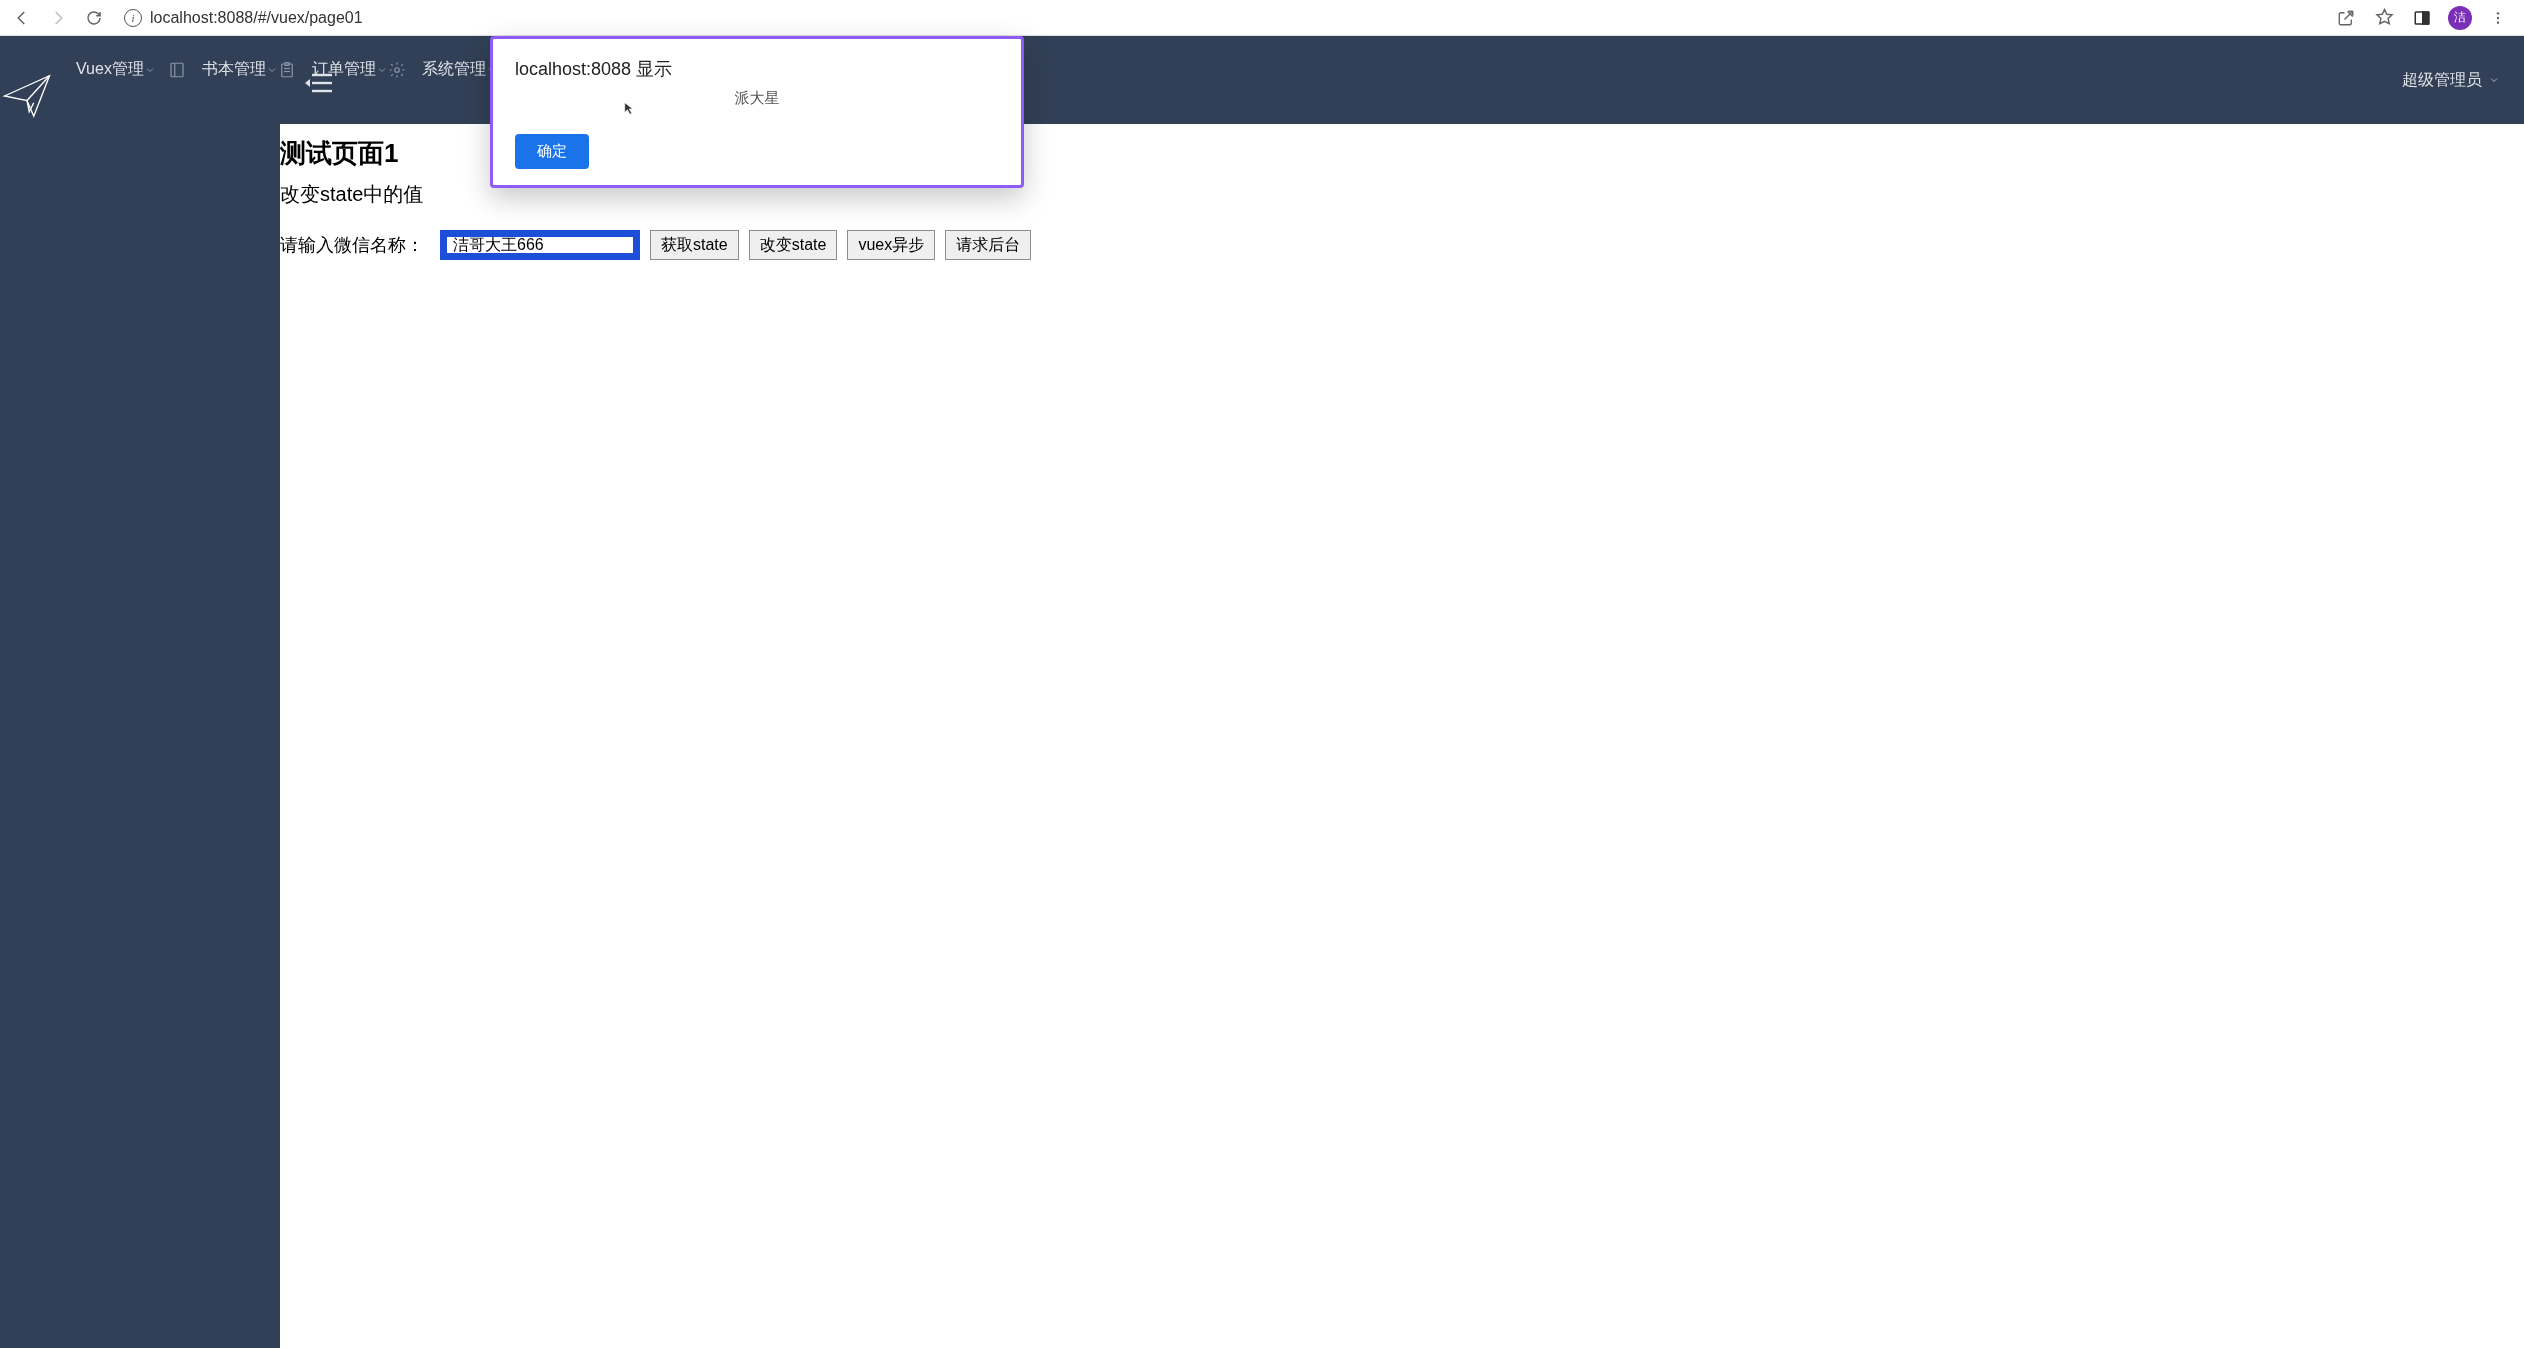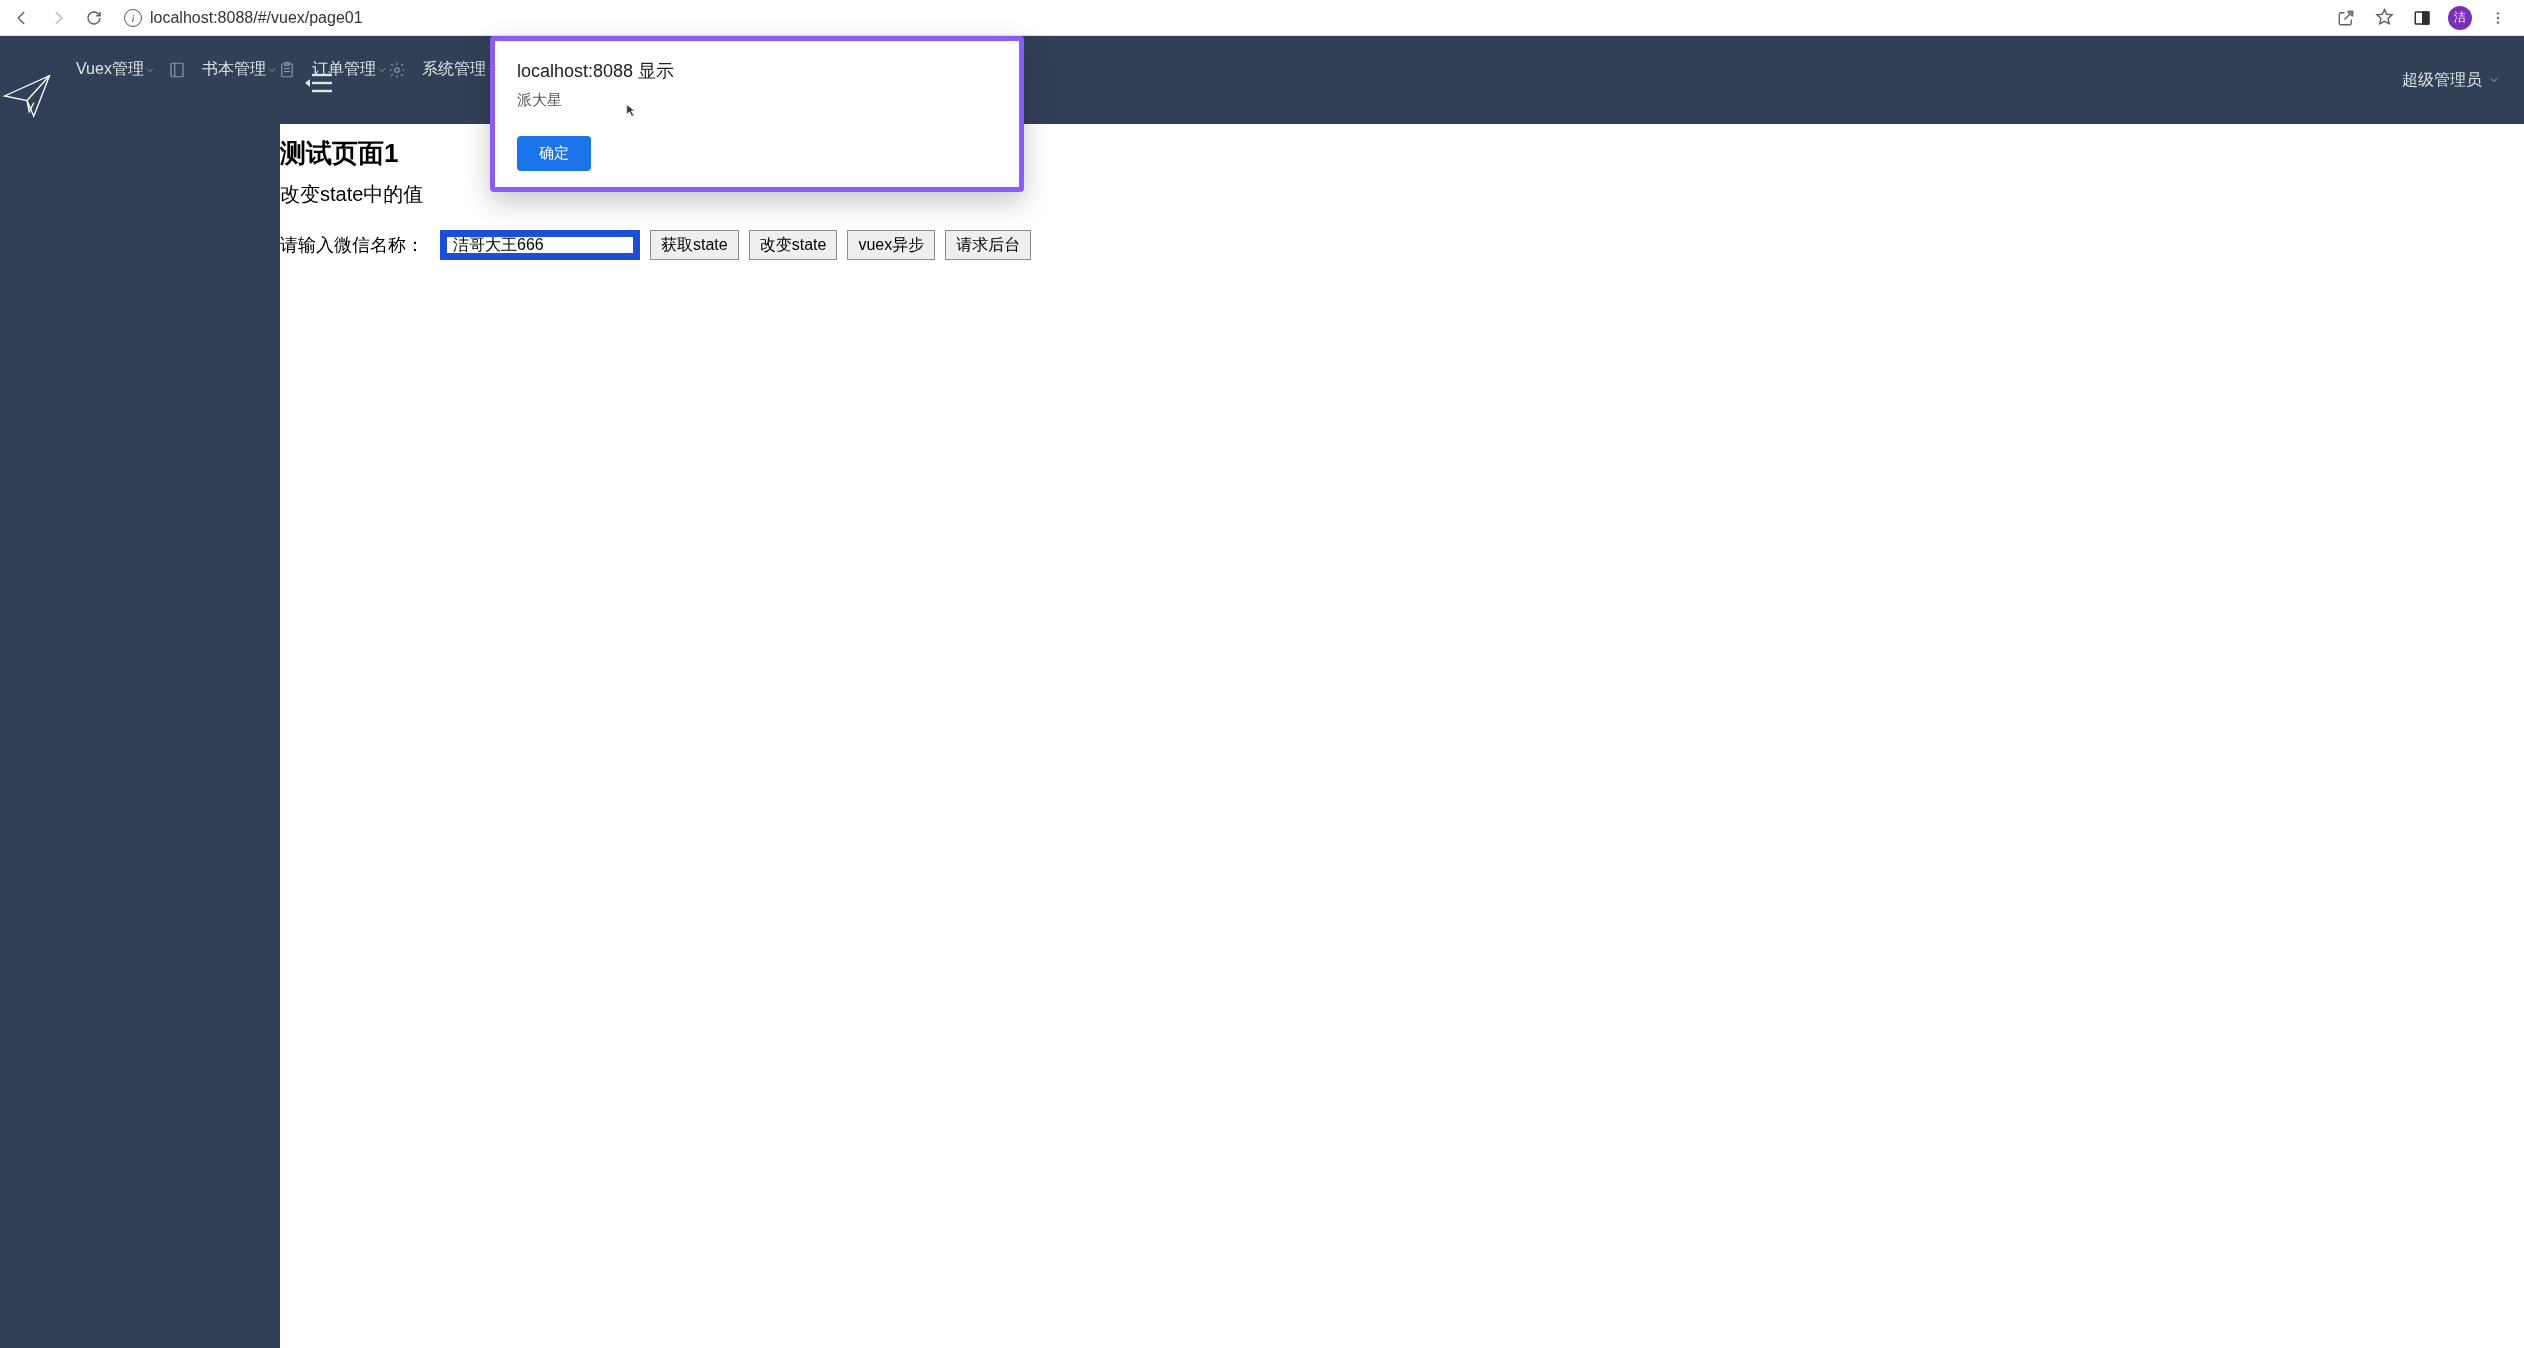--- a/index.html
+++ b/index.html
@@ -36,23 +36,23 @@
 
     .content { padding: 0; position: relative; }
     .page-title { font-size: 26px; font-weight: 700; margin: 12px 0 10px 0; }
     .sub-title { font-size: 20px; margin: 4px 0 22px 0; }
     .row { display: flex; align-items: center; gap: 10px; }
     .row-label { font-size: 18px; margin-right: 6px; }
     .text-input { height: 30px; width: 200px; border: 7px solid #1d4ed8; padding: 2px 6px; font-size: 16px; }
     .btn { height: 30px; padding: 2px 10px; background: #efefef; border: 1px solid #8d8d8d; font-size: 16px; cursor: pointer; font-family: inherit; }
 
     
-    .dialog-wrap { position: absolute; left: 490px; top: 36px; width: 534px; background: #fff; border: 5px solid #8b5cf6; border-radius: 4px; box-shadow: 0 10px 28px rgba(0,0,0,0.22); padding: 18px 22px 16px 22px; z-index: 100; }
+    .dialog-wrap { position: absolute; left: 490px; top: 36px; width: 534px; background: #fff; border: 3px solid #8b5cf6; border-radius: 4px; box-shadow: 0 10px 28px rgba(0,0,0,0.22); padding: 18px 22px 16px 22px; z-index: 100; }
     .dialog-title { font-size: 18px; color: #222; margin-bottom: 8px; }
-    .dialog-msg { font-size: 15px; color: #555; margin-bottom: 26px; }
+    .dialog-msg { font-size: 15px; color: #555; margin-bottom: 26px; text-align: center; }
     .dialog-cursor { position: absolute; left: 130px; top: 62px; width: 14px; height: 14px; }
     .dialog-footer { display: flex; justify-content: flex-start; }
     .dialog-ok { background: #1a73e8; color: #fff; border: none; border-radius: 4px; padding: 8px 22px; font-size: 15px; cursor: pointer; font-family: inherit; }
 
     svg { display: block; }
   </style>
 </head>
 <body>
 
 <div class="browser-bar">

